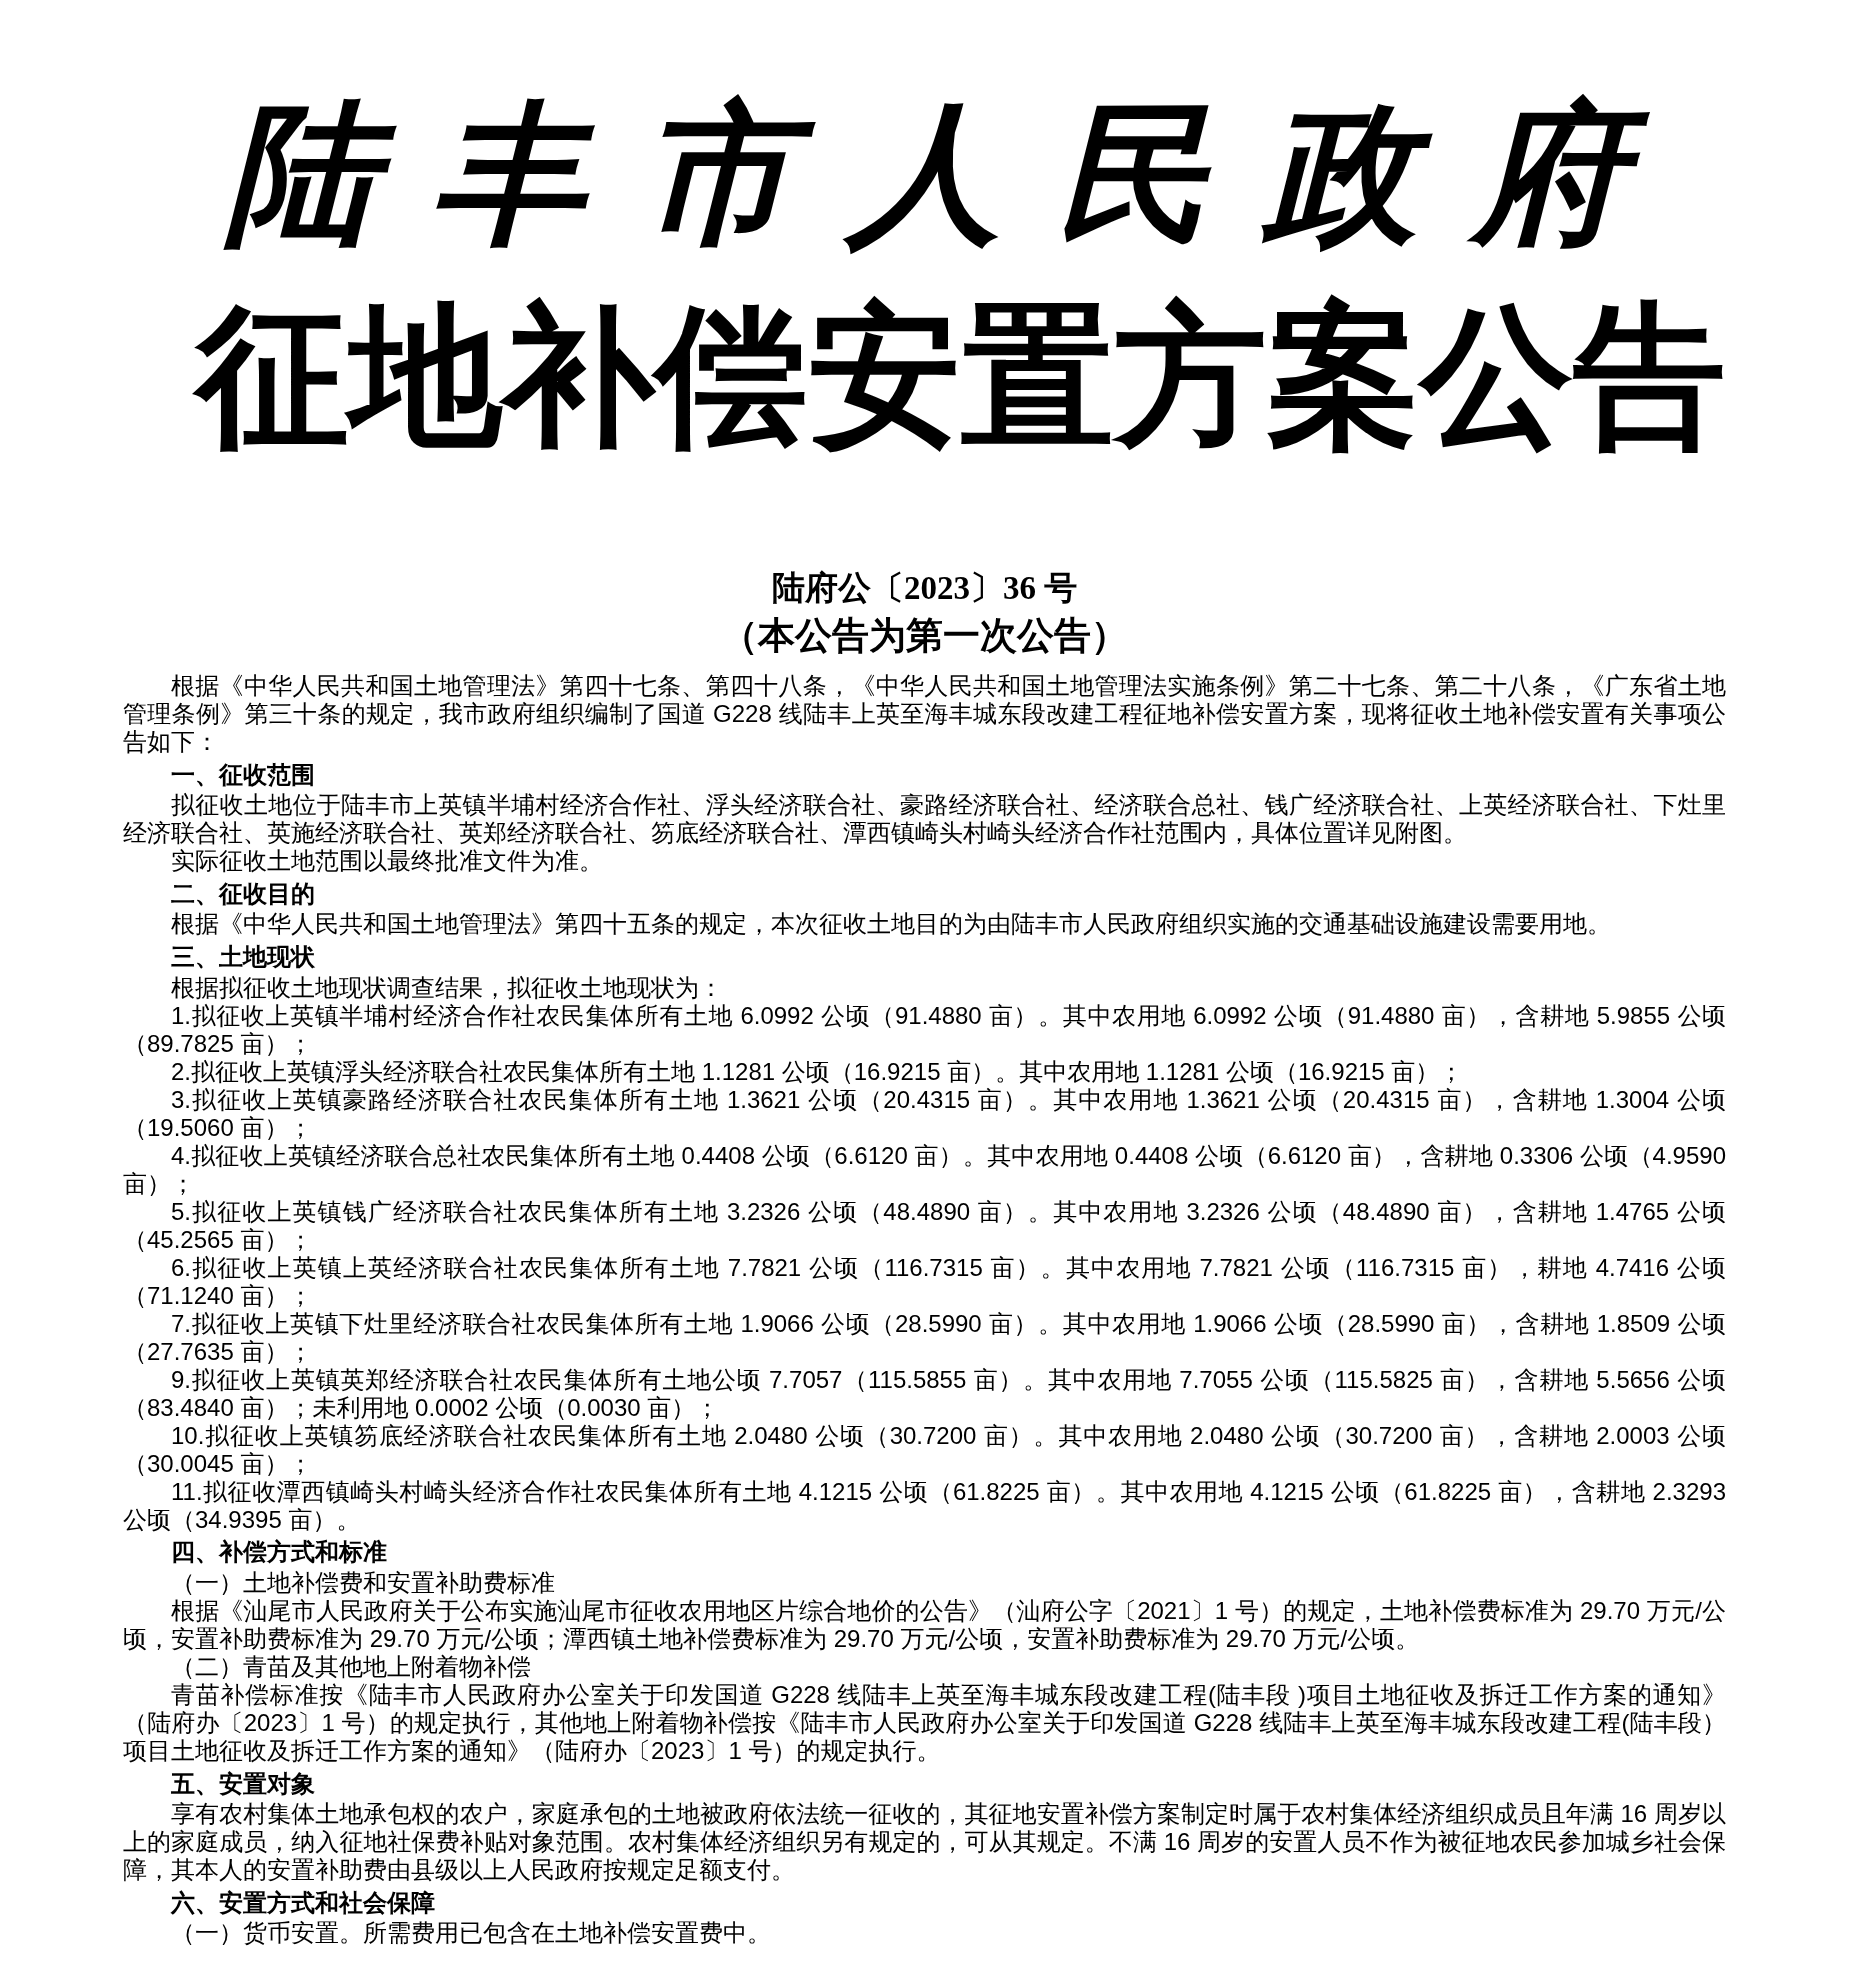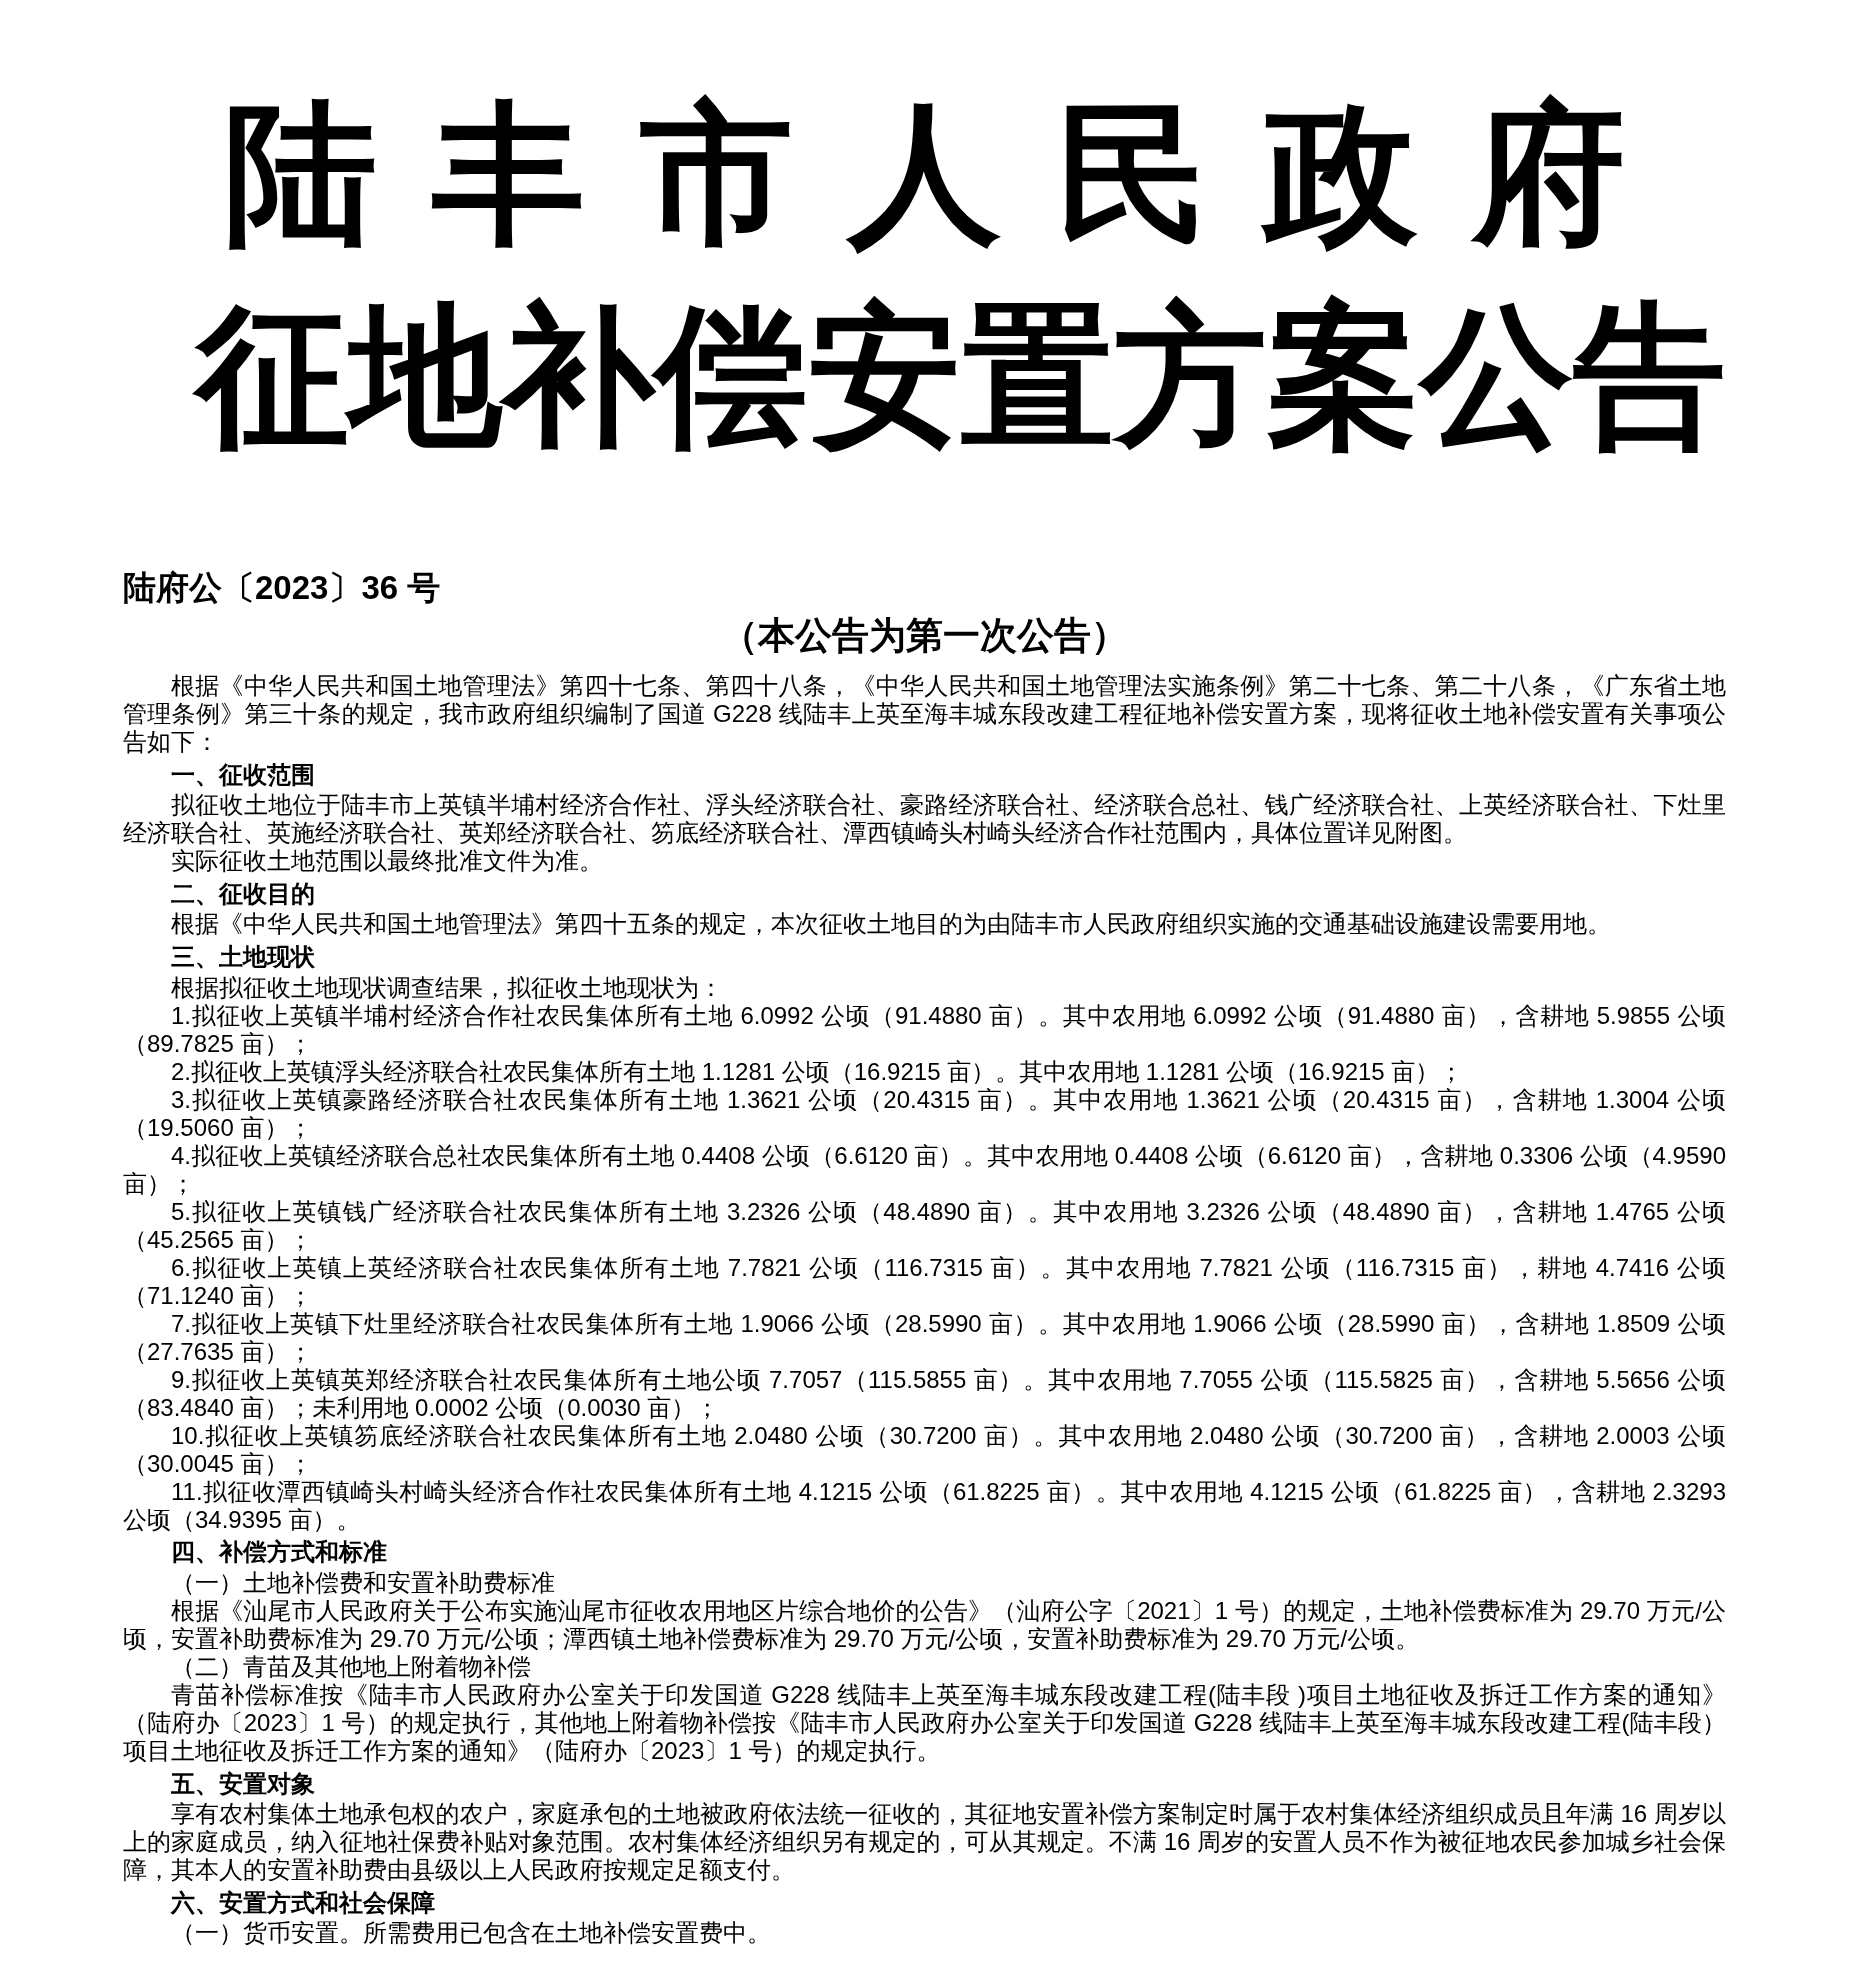--- a/index.html
+++ b/index.html
@@ -22,36 +22,38 @@
   }
   .title-line1 {
     text-align: center;
     font-family: "Liberation Serif", "DejaVu Serif", serif;
     font-weight: 900;
     font-size: 153px;
     line-height: 202px;
     letter-spacing: 0.36em;
     white-space: nowrap;
     margin-right: -0.36em;
+    font-style: italic;
   }
   .title-line2 {
     text-align: right;
     font-family: Liberation Serif, serif;
     font-weight: 900;
     font-size: 153px;
     line-height: 202px;
     letter-spacing: 0;
     white-space: nowrap;
   }
   .doc-no {
-    text-align: left;
+    text-align: center;
     font-weight: bold;
     font-size: 33px;
     line-height: 44px;
     margin-top: 87px;
+    font-family: Liberation Serif, serif;
   }
   .subtitle {
     text-align: center;
     font-weight: bold;
     font-size: 37px;
     line-height: 44px;
     margin-top: 4px;
   }
   .doc-body {
     margin-top: 14px;

